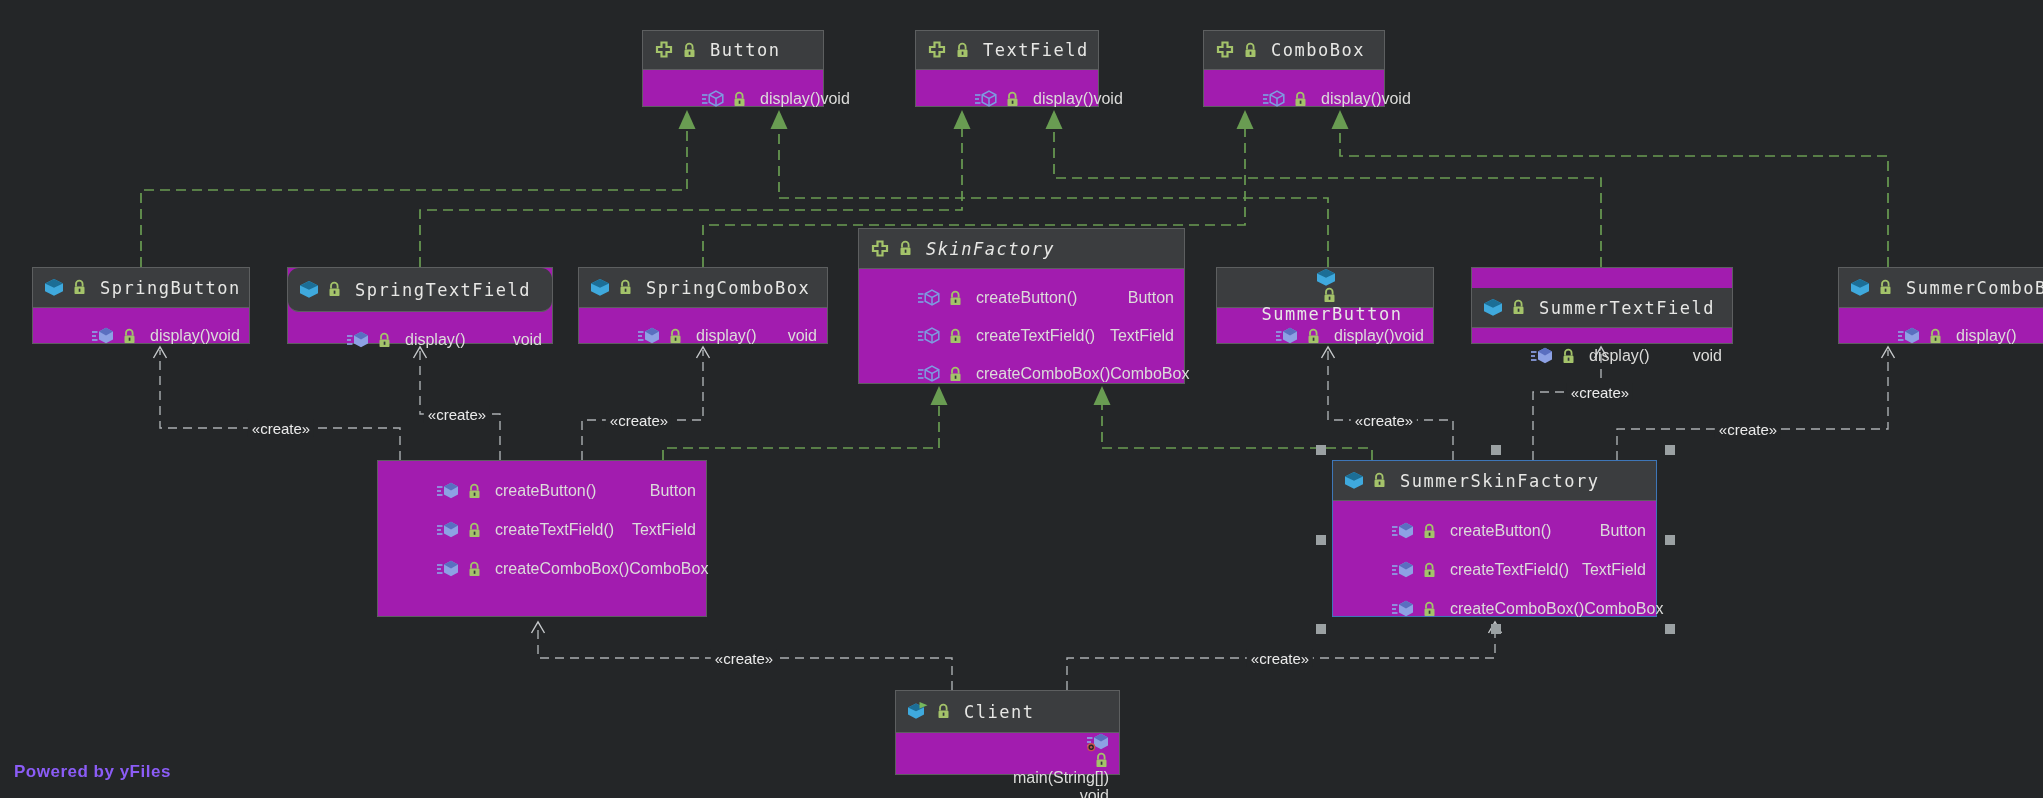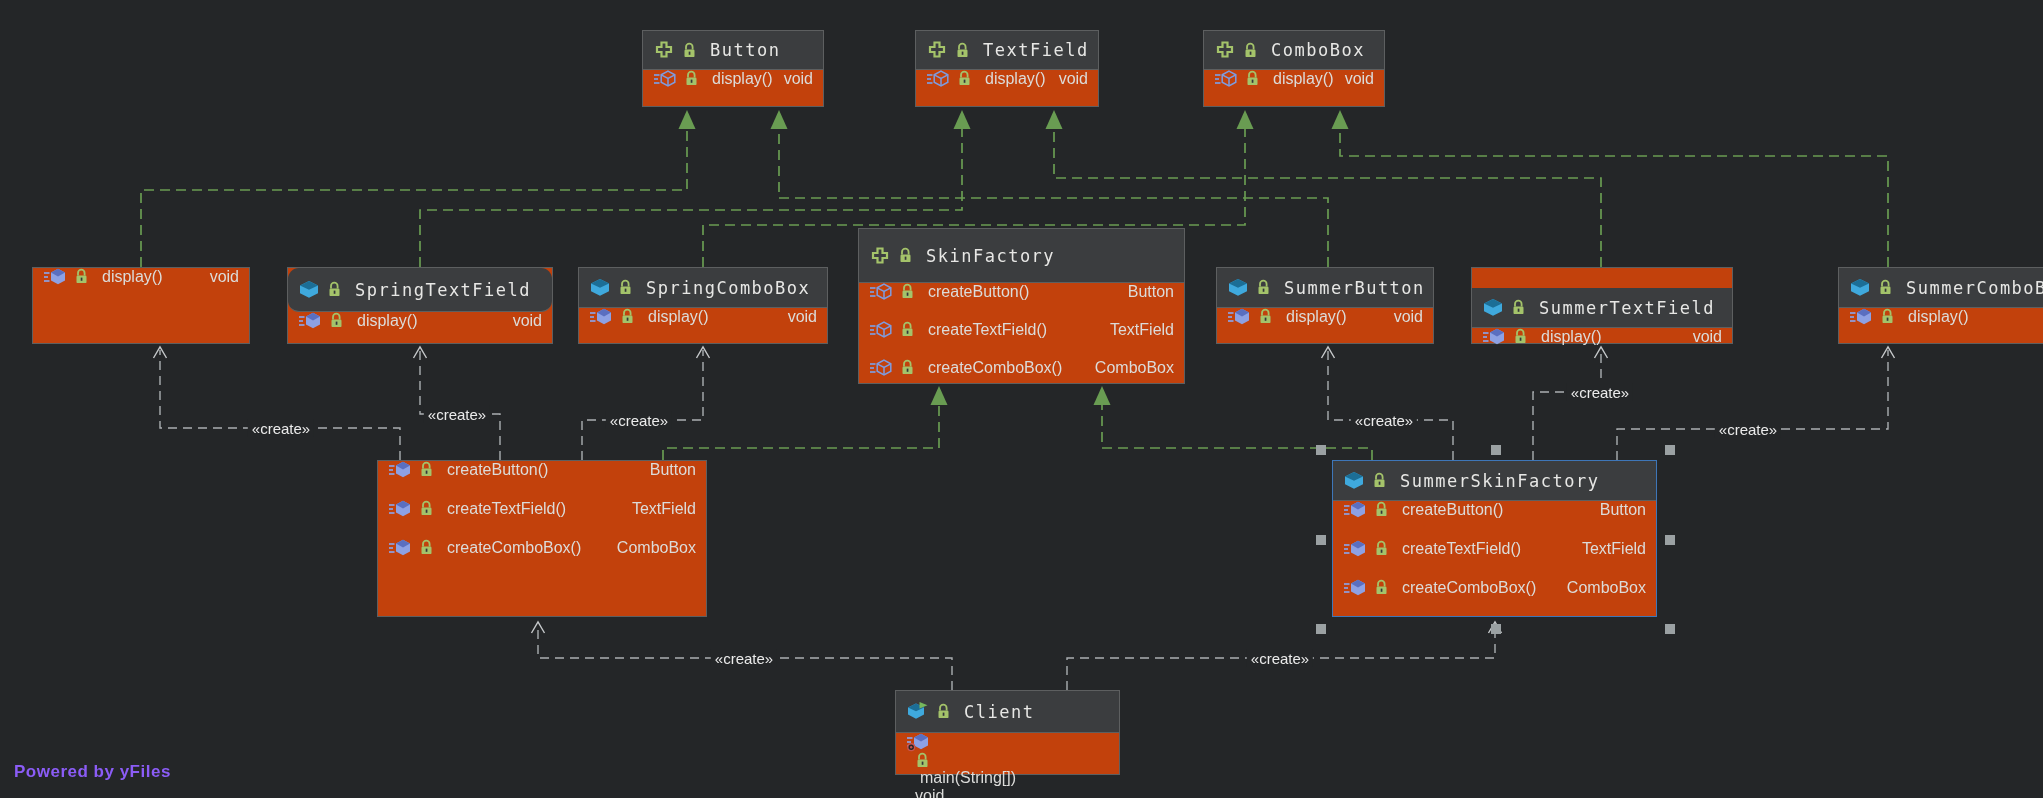--- a/index.html
+++ b/index.html
@@ -2,36 +2,36 @@
 <html><head>
 <meta charset="utf-8">
 <style>
   html,body{margin:0;padding:0}
   body{
     width:2043px;height:798px;position:relative;overflow:hidden;
     background:#242628;font-family:"Liberation Sans",sans-serif;
   }
   #edges-layer{position:absolute;left:0;top:0;z-index:1}
   .node{
-    position:absolute;background:#c2410c;border:1px solid #5d5f60;
+    position:absolute;background:#a21caf;border:1px solid #5d5f60;
     box-sizing:border-box;z-index:2;
   }
   .node.selected{border-color:#3e76b8}
   .node-header{
     display:flex;align-items:center;background:#3b3d3f;
     border-bottom:1px solid #5d5f60;box-sizing:border-box;
     padding:0 10px 0 11px;
   }
   .node-title{
     font-family:"DejaVu Sans Mono",monospace;font-size:17px;
     letter-spacing:1.5px;color:#e7e7e5;margin-left:13px;white-space:nowrap;
   }
   .node-row{
-    display:flex;align-items:flex-start;box-sizing:border-box;
-    padding:0 10px 0 11px;font-size:16px;color:#dcdcda;white-space:nowrap;
+    display:flex;align-items:flex-end;box-sizing:border-box;
+    padding:0 10px 0 11px;font-size:16px;color:#dcdcda;white-space:nowrap;margin-left:48px;
   }
   .method-name{margin-left:13px}
   .method-type{margin-left:auto}
   .node-row.compact .method-type{margin-left:8px}
   .icon{display:inline-flex;flex:none;align-items:center}
   .lock{margin-left:8px}
   .edge-label{
     position:absolute;transform:translate(-50%,-50%);z-index:3;
     font-size:15px;color:#ebebeb;background:#242628;padding:0 4px;white-space:nowrap;
   }
@@ -199,21 +199,21 @@
             <path d="M4 7.5V4.9a3.3 3.3 0 0 1 6.6 0V7.5" fill="none" stroke="#a4c36a" stroke-width="1.8"></path>
             <rect x="2.5" y="7.5" width="10" height="7.6" rx="1.2" fill="#a4c36a"></rect>
             <rect x="6.7" y="9.6" width="1.7" height="3.2" fill="#33363a"></rect>
           </svg>
         </span>
         <span class="method-name">display()</span>
         <span class="method-type">void</span>
       </div>
     </div>
     <div class="node" style="left: 858px; top: 228px; width: 327px; height: 156px;">
-      <div class="node-header" style="height: 54px;">
+      <div class="node-header" style="height: 40px; font-style: italic;">
         <span class="icon">
           <svg width="20" height="20" viewBox="0 0 20 20">
             <path d="M7.5 2.5h5V7H17v5h-4.5v4.5h-5V12H3V7h4.5z" fill="none" stroke="#a4c36a" stroke-width="2.2"></path>
           </svg>
         </span>
         <span class="icon lock">
           <svg width="15" height="17" viewBox="0 0 15 17">
             <path d="M4 7.5V4.9a3.3 3.3 0 0 1 6.6 0V7.5" fill="none" stroke="#a4c36a" stroke-width="1.8"></path>
             <rect x="2.5" y="7.5" width="10" height="7.6" rx="1.2" fill="#a4c36a"></rect>
             <rect x="6.7" y="9.6" width="1.7" height="3.2" fill="#33363a"></rect>
@@ -291,59 +291,35 @@
             <path d="M4 7.5V4.9a3.3 3.3 0 0 1 6.6 0V7.5" fill="none" stroke="#a4c36a" stroke-width="1.8"></path>
             <rect x="2.5" y="7.5" width="10" height="7.6" rx="1.2" fill="#a4c36a"></rect>
             <rect x="6.7" y="9.6" width="1.7" height="3.2" fill="#33363a"></rect>
           </svg>
         </span>
         <span class="method-name">createComboBox()</span>
         <span class="method-type">ComboBox</span>
       </div>
     </div>
     <div class="node" style="left: 32px; top: 267px; width: 218px; height: 77px;">
-      <div class="node-row" style="height: 37px;">
-        <span class="icon">
-          <svg width="22" height="18" viewBox="0 0 22 18">
-            <g stroke="#8da1e4" stroke-width="1.7">
-              <line x1="0" y1="5" x2="5.5" y2="5"></line>
-              <line x1="0" y1="9" x2="4" y2="9"></line>
-              <line x1="0" y1="13" x2="5.5" y2="13"></line>
-            </g>
-            <polygon points="14,0.8 21,4.6 21,12.4 14,16.2 7,12.4 7,4.6" fill="#8da1e4"></polygon>
-            <polygon points="14,0.8 21,4.6 14,8.4 7,4.6" fill="#5a6fc0"></polygon>
-          </svg>
-        </span>
-        <span class="icon lock">
-          <svg width="15" height="17" viewBox="0 0 15 17">
-            <path d="M4 7.5V4.9a3.3 3.3 0 0 1 6.6 0V7.5" fill="none" stroke="#a4c36a" stroke-width="1.8"></path>
-            <rect x="2.5" y="7.5" width="10" height="7.6" rx="1.2" fill="#a4c36a"></rect>
-            <rect x="6.7" y="9.6" width="1.7" height="3.2" fill="#33363a"></rect>
-          </svg>
-        </span>
-        <span class="method-name">display()</span>
-        <span class="method-type">void</span>
-      </div>
-    </div>
-    <div class="node" style="left: 287px; top: 267px; width: 266px; height: 77px;">
-      <div class="node-header" style="height: 44px; border-radius: 11px;">
+      <div class="node-header" style="height: 40px;">
         <span class="icon">
           <svg width="20" height="19" viewBox="0 0 20 19">
             <polygon points="10,1 19,5.4 19,13.2 10,17.8 1,13.2 1,5.4" fill="#3fa9dd"></polygon>
             <polygon points="10,1 19,5.4 10,9.8 1,5.4" fill="#1c6e96"></polygon>
           </svg>
         </span>
         <span class="icon lock">
           <svg width="15" height="17" viewBox="0 0 15 17">
             <path d="M4 7.5V4.9a3.3 3.3 0 0 1 6.6 0V7.5" fill="none" stroke="#a4c36a" stroke-width="1.8"></path>
             <rect x="2.5" y="7.5" width="10" height="7.6" rx="1.2" fill="#a4c36a"></rect>
             <rect x="6.7" y="9.6" width="1.7" height="3.2" fill="#33363a"></rect>
           </svg>
         </span>
-        <span class="node-title">SpringTextField</span>
+        <span class="node-title">SpringButton</span>
       </div>
       <div class="node-row" style="height: 37px;">
         <span class="icon">
           <svg width="22" height="18" viewBox="0 0 22 18">
             <g stroke="#8da1e4" stroke-width="1.7">
               <line x1="0" y1="5" x2="5.5" y2="5"></line>
               <line x1="0" y1="9" x2="4" y2="9"></line>
               <line x1="0" y1="13" x2="5.5" y2="13"></line>
             </g>
             <polygon points="14,0.8 21,4.6 21,12.4 14,16.2 7,12.4 7,4.6" fill="#8da1e4"></polygon>
@@ -354,35 +330,75 @@
           <svg width="15" height="17" viewBox="0 0 15 17">
             <path d="M4 7.5V4.9a3.3 3.3 0 0 1 6.6 0V7.5" fill="none" stroke="#a4c36a" stroke-width="1.8"></path>
             <rect x="2.5" y="7.5" width="10" height="7.6" rx="1.2" fill="#a4c36a"></rect>
             <rect x="6.7" y="9.6" width="1.7" height="3.2" fill="#33363a"></rect>
           </svg>
         </span>
         <span class="method-name">display()</span>
         <span class="method-type">void</span>
       </div>
     </div>
-    <div class="node" style="left: 578px; top: 267px; width: 250px; height: 77px;">
-      <div class="node-header" style="height: 40px;">
+    <div class="node" style="left: 287px; top: 267px; width: 266px; height: 77px;">
+      <div class="node-header" style="height: 44px; border-radius: 11px;">
         <span class="icon">
           <svg width="20" height="19" viewBox="0 0 20 19">
             <polygon points="10,1 19,5.4 19,13.2 10,17.8 1,13.2 1,5.4" fill="#3fa9dd"></polygon>
             <polygon points="10,1 19,5.4 10,9.8 1,5.4" fill="#1c6e96"></polygon>
           </svg>
         </span>
         <span class="icon lock">
           <svg width="15" height="17" viewBox="0 0 15 17">
             <path d="M4 7.5V4.9a3.3 3.3 0 0 1 6.6 0V7.5" fill="none" stroke="#a4c36a" stroke-width="1.8"></path>
             <rect x="2.5" y="7.5" width="10" height="7.6" rx="1.2" fill="#a4c36a"></rect>
             <rect x="6.7" y="9.6" width="1.7" height="3.2" fill="#33363a"></rect>
           </svg>
         </span>
+        <span class="node-title">SpringTextField</span>
+      </div>
+      <div class="node-row" style="height: 37px;">
+        <span class="icon">
+          <svg width="22" height="18" viewBox="0 0 22 18">
+            <g stroke="#8da1e4" stroke-width="1.7">
+              <line x1="0" y1="5" x2="5.5" y2="5"></line>
+              <line x1="0" y1="9" x2="4" y2="9"></line>
+              <line x1="0" y1="13" x2="5.5" y2="13"></line>
+            </g>
+            <polygon points="14,0.8 21,4.6 21,12.4 14,16.2 7,12.4 7,4.6" fill="#8da1e4"></polygon>
+            <polygon points="14,0.8 21,4.6 14,8.4 7,4.6" fill="#5a6fc0"></polygon>
+          </svg>
+        </span>
+        <span class="icon lock">
+          <svg width="15" height="17" viewBox="0 0 15 17">
+            <path d="M4 7.5V4.9a3.3 3.3 0 0 1 6.6 0V7.5" fill="none" stroke="#a4c36a" stroke-width="1.8"></path>
+            <rect x="2.5" y="7.5" width="10" height="7.6" rx="1.2" fill="#a4c36a"></rect>
+            <rect x="6.7" y="9.6" width="1.7" height="3.2" fill="#33363a"></rect>
+          </svg>
+        </span>
+        <span class="method-name">display()</span>
+        <span class="method-type">void</span>
+      </div>
+    </div>
+    <div class="node" style="left: 578px; top: 267px; width: 250px; height: 77px;">
+      <div class="node-header" style="height: 40px;">
+        <span class="icon">
+          <svg width="20" height="19" viewBox="0 0 20 19">
+            <polygon points="10,1 19,5.4 19,13.2 10,17.8 1,13.2 1,5.4" fill="#3fa9dd"></polygon>
+            <polygon points="10,1 19,5.4 10,9.8 1,5.4" fill="#1c6e96"></polygon>
+          </svg>
+        </span>
+        <span class="icon lock">
+          <svg width="15" height="17" viewBox="0 0 15 17">
+            <path d="M4 7.5V4.9a3.3 3.3 0 0 1 6.6 0V7.5" fill="none" stroke="#a4c36a" stroke-width="1.8"></path>
+            <rect x="2.5" y="7.5" width="10" height="7.6" rx="1.2" fill="#a4c36a"></rect>
+            <rect x="6.7" y="9.6" width="1.7" height="3.2" fill="#33363a"></rect>
+          </svg>
+        </span>
         <span class="node-title">SpringComboBox</span>
       </div>
       <div class="node-row" style="height: 37px;">
         <span class="icon">
           <svg width="22" height="18" viewBox="0 0 22 18">
             <g stroke="#8da1e4" stroke-width="1.7">
               <line x1="0" y1="5" x2="5.5" y2="5"></line>
               <line x1="0" y1="9" x2="4" y2="9"></line>
               <line x1="0" y1="13" x2="5.5" y2="13"></line>
             </g>
@@ -395,21 +411,21 @@
             <path d="M4 7.5V4.9a3.3 3.3 0 0 1 6.6 0V7.5" fill="none" stroke="#a4c36a" stroke-width="1.8"></path>
             <rect x="2.5" y="7.5" width="10" height="7.6" rx="1.2" fill="#a4c36a"></rect>
             <rect x="6.7" y="9.6" width="1.7" height="3.2" fill="#33363a"></rect>
           </svg>
         </span>
         <span class="method-name">display()</span>
         <span class="method-type">void</span>
       </div>
     </div>
     <div class="node" style="left: 1216px; top: 267px; width: 218px; height: 77px;">
-      <div class="node-header" style="height: 40px;">
+      <div class="node-header" style="height: 40px; flex-direction: column;">
         <span class="icon">
           <svg width="20" height="19" viewBox="0 0 20 19">
             <polygon points="10,1 19,5.4 19,13.2 10,17.8 1,13.2 1,5.4" fill="#3fa9dd"></polygon>
             <polygon points="10,1 19,5.4 10,9.8 1,5.4" fill="#1c6e96"></polygon>
           </svg>
         </span>
         <span class="icon lock">
           <svg width="15" height="17" viewBox="0 0 15 17">
             <path d="M4 7.5V4.9a3.3 3.3 0 0 1 6.6 0V7.5" fill="none" stroke="#a4c36a" stroke-width="1.8"></path>
             <rect x="2.5" y="7.5" width="10" height="7.6" rx="1.2" fill="#a4c36a"></rect>

